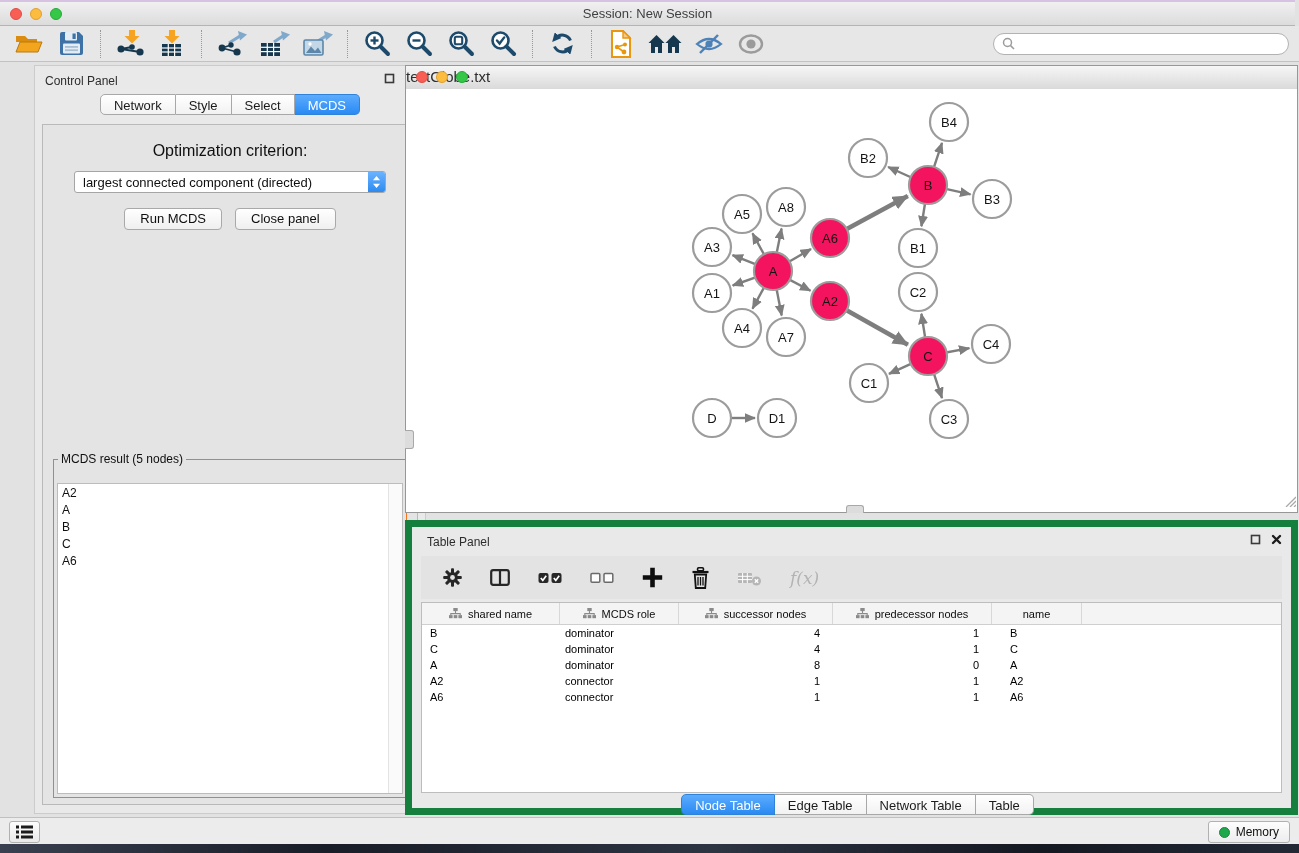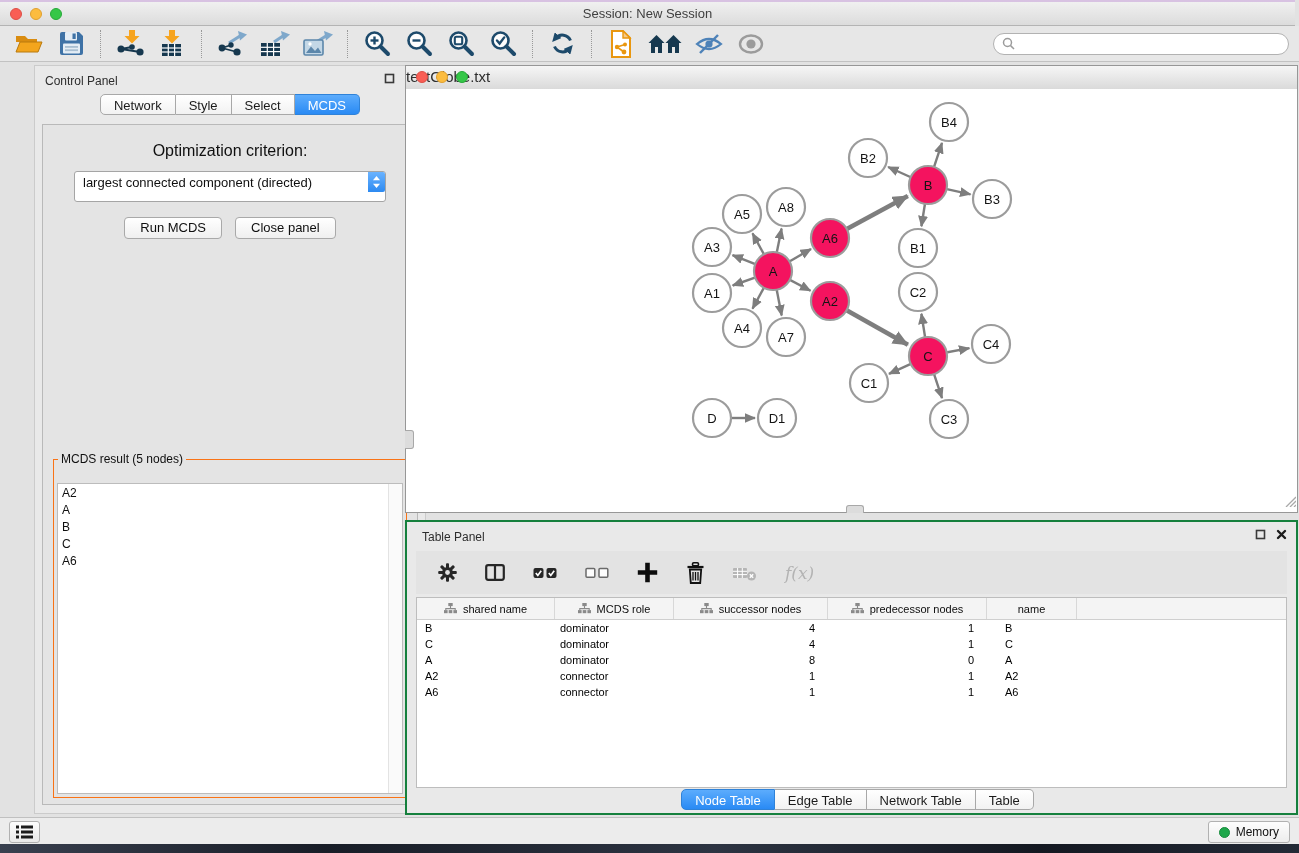--- a/index.html
+++ b/index.html
@@ -46,21 +46,21 @@
   .seg-btn.active{background:linear-gradient(#5cacfd,#298af4);color:#fff;border-color:#2f82d8;}
 
   
   .control-panel{position:absolute;left:2px;top:65px;width:392px;height:749px;
     background:#e9e9e9;border:1px solid #cbcbcb;box-sizing:border-box;margin-left:32px;}
   .cp-head{position:relative;height:28px;}
   .cp-head .panel-title{position:absolute;left:10px;top:8px;}
   .cp-content{position:absolute;left:7px;right:7px;top:58px;bottom:8px;
     border:1px solid #b9b9b9;background:#e4e4e4;}
   .opt-label{margin-top:17px;text-align:center;font-size:16px;color:#0f0f0f;}
-  .dropdown{position:relative;margin:11px auto 0;width:312px;height:31px;background:#fff;
+  .dropdown{position:relative;margin:11px auto 0;width:312px;height:22px;background:#fff;
     border:1px solid #a5a5a5;border-radius:3px;box-sizing:border-box;}
   .dropdown .val{position:absolute;left:8px;top:3px;font-size:13px;color:#0f0f0f;white-space:nowrap;}
   .dd-stepper{position:absolute;right:0;top:0;width:17px;height:20px;
     background:linear-gradient(#6ab3ff,#2d8af1);border-radius:0 2px 2px 0;
     display:flex;align-items:center;justify-content:center;}
   .btn-row{display:flex;justify-content:center;gap:13px;margin-top:15px;}
   .btn{height:22px;line-height:20px;padding:0 15px;font-size:13px;color:#0f0f0f;
     background:linear-gradient(#ffffff,#efefef);border:1px solid #a9a9a9;border-radius:4px;}
   fieldset.resultbox{position:absolute;left:10px;right:10px;top:327px;bottom:6px;
     border:1px solid #f97316;margin:0;padding:2px;}
@@ -81,21 +81,21 @@
   #net-svg{position:absolute;left:0;top:0;width:100%;height:100%;}
   .node-label{font-family:"Liberation Sans",sans-serif;font-size:13px;}
   .nw-handle-left{position:absolute;left:-1px;top:364px;width:8px;height:17px;background:#dcdcdc;
     border:1px solid #a8a8a8;border-left:none;border-radius:0 3px 3px 0;}
   .nw-handle-bottom{position:absolute;left:440px;bottom:-1px;width:16px;height:7px;background:#dcdcdc;
     border:1px solid #a8a8a8;border-bottom:none;border-radius:3px 3px 0 0;}
   .nw-grip{position:absolute;right:1px;bottom:1px;}
 
   
   .table-panel{position:absolute;left:405px;top:520px;width:893px;height:295px;
-    background:#e9e9e9;border:2px solid #15803d;box-sizing:border-box;}
+    background:#e9e9e9;border:7px solid #15803d;box-sizing:border-box;}
   .tp-head{position:relative;height:28px;}
   .tp-head .panel-title{position:absolute;left:15px;top:8px;}
   .tp-toolbar{position:absolute;left:9px;right:9px;top:29px;height:43px;background:#e3e3e3;
     display:flex;align-items:center;gap:28px;padding-left:22px;box-sizing:border-box;}
   .tpi{display:flex;align-items:center;justify-content:center;}
   .fx{font-family:"DejaVu Serif","Liberation Serif",serif;font-style:italic;font-size:17px;color:#b3b3b3;}
   .tp-table{position:absolute;left:9px;right:9px;top:75px;height:191px;background:#fff;
     border:1px solid #bdbdbd;box-sizing:border-box;overflow:hidden;}
   .t-head{display:flex;height:21px;background:#f4f4f4;border-bottom:1px solid #cfcfcf;}
   .th{display:flex;align-items:center;justify-content:center;gap:6px;font-size:11px;color:#0d0d0d;

